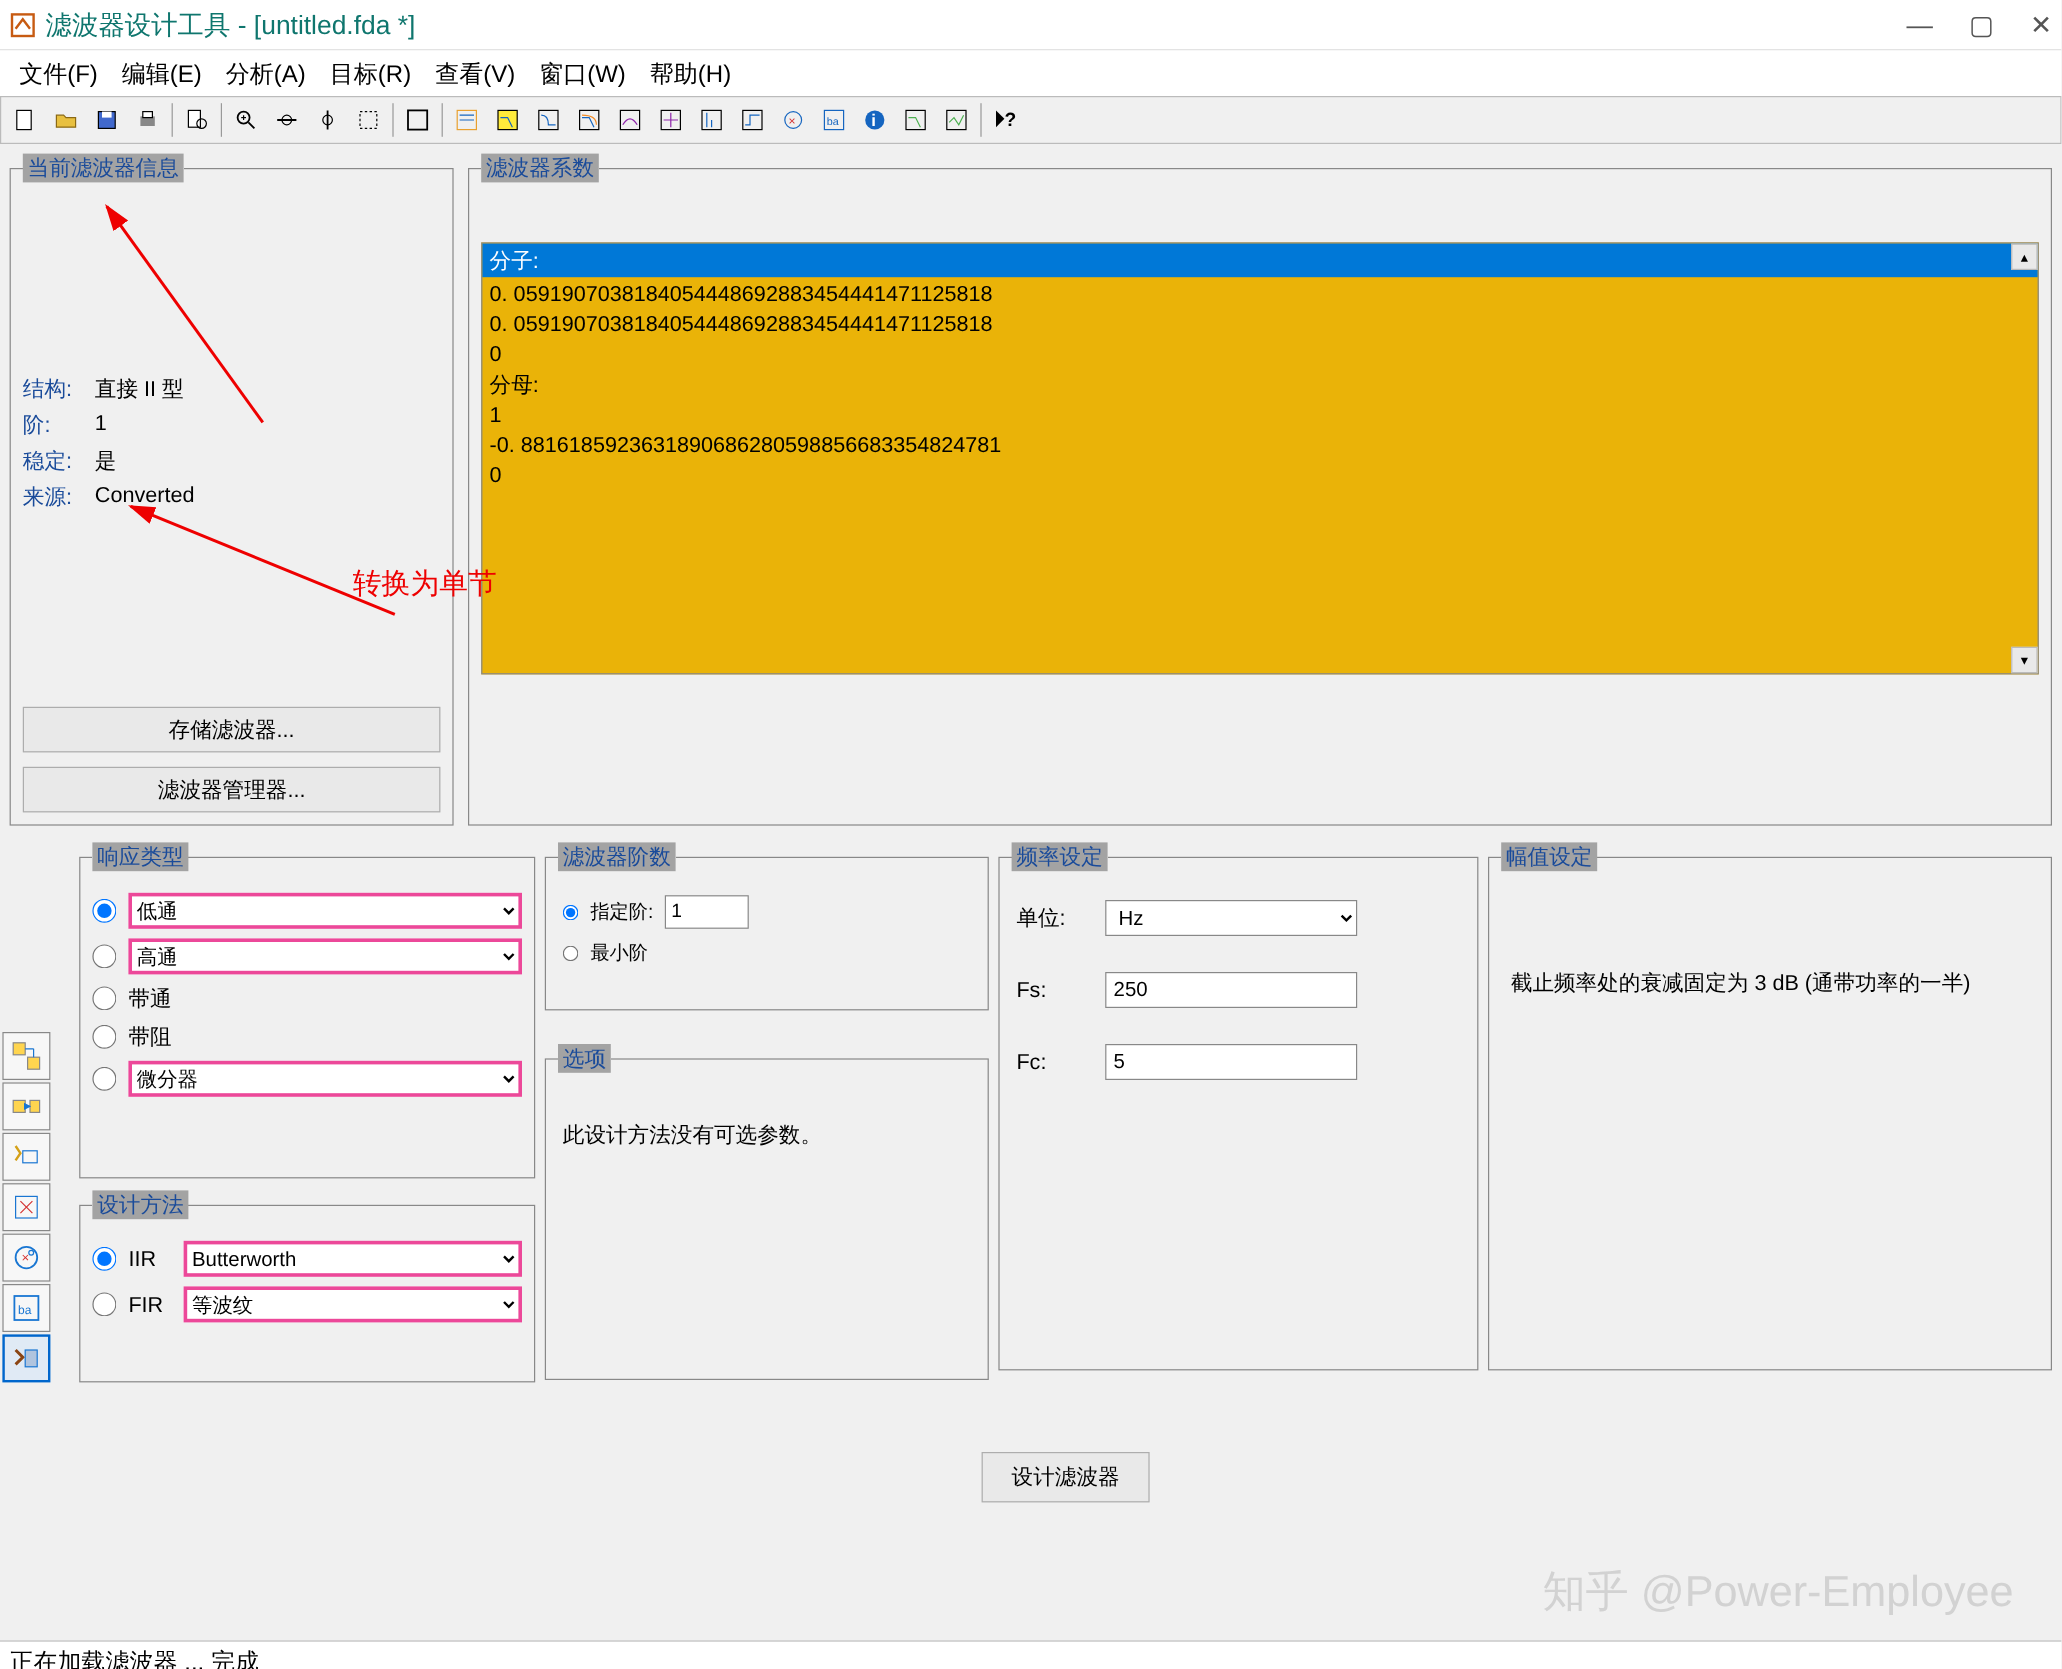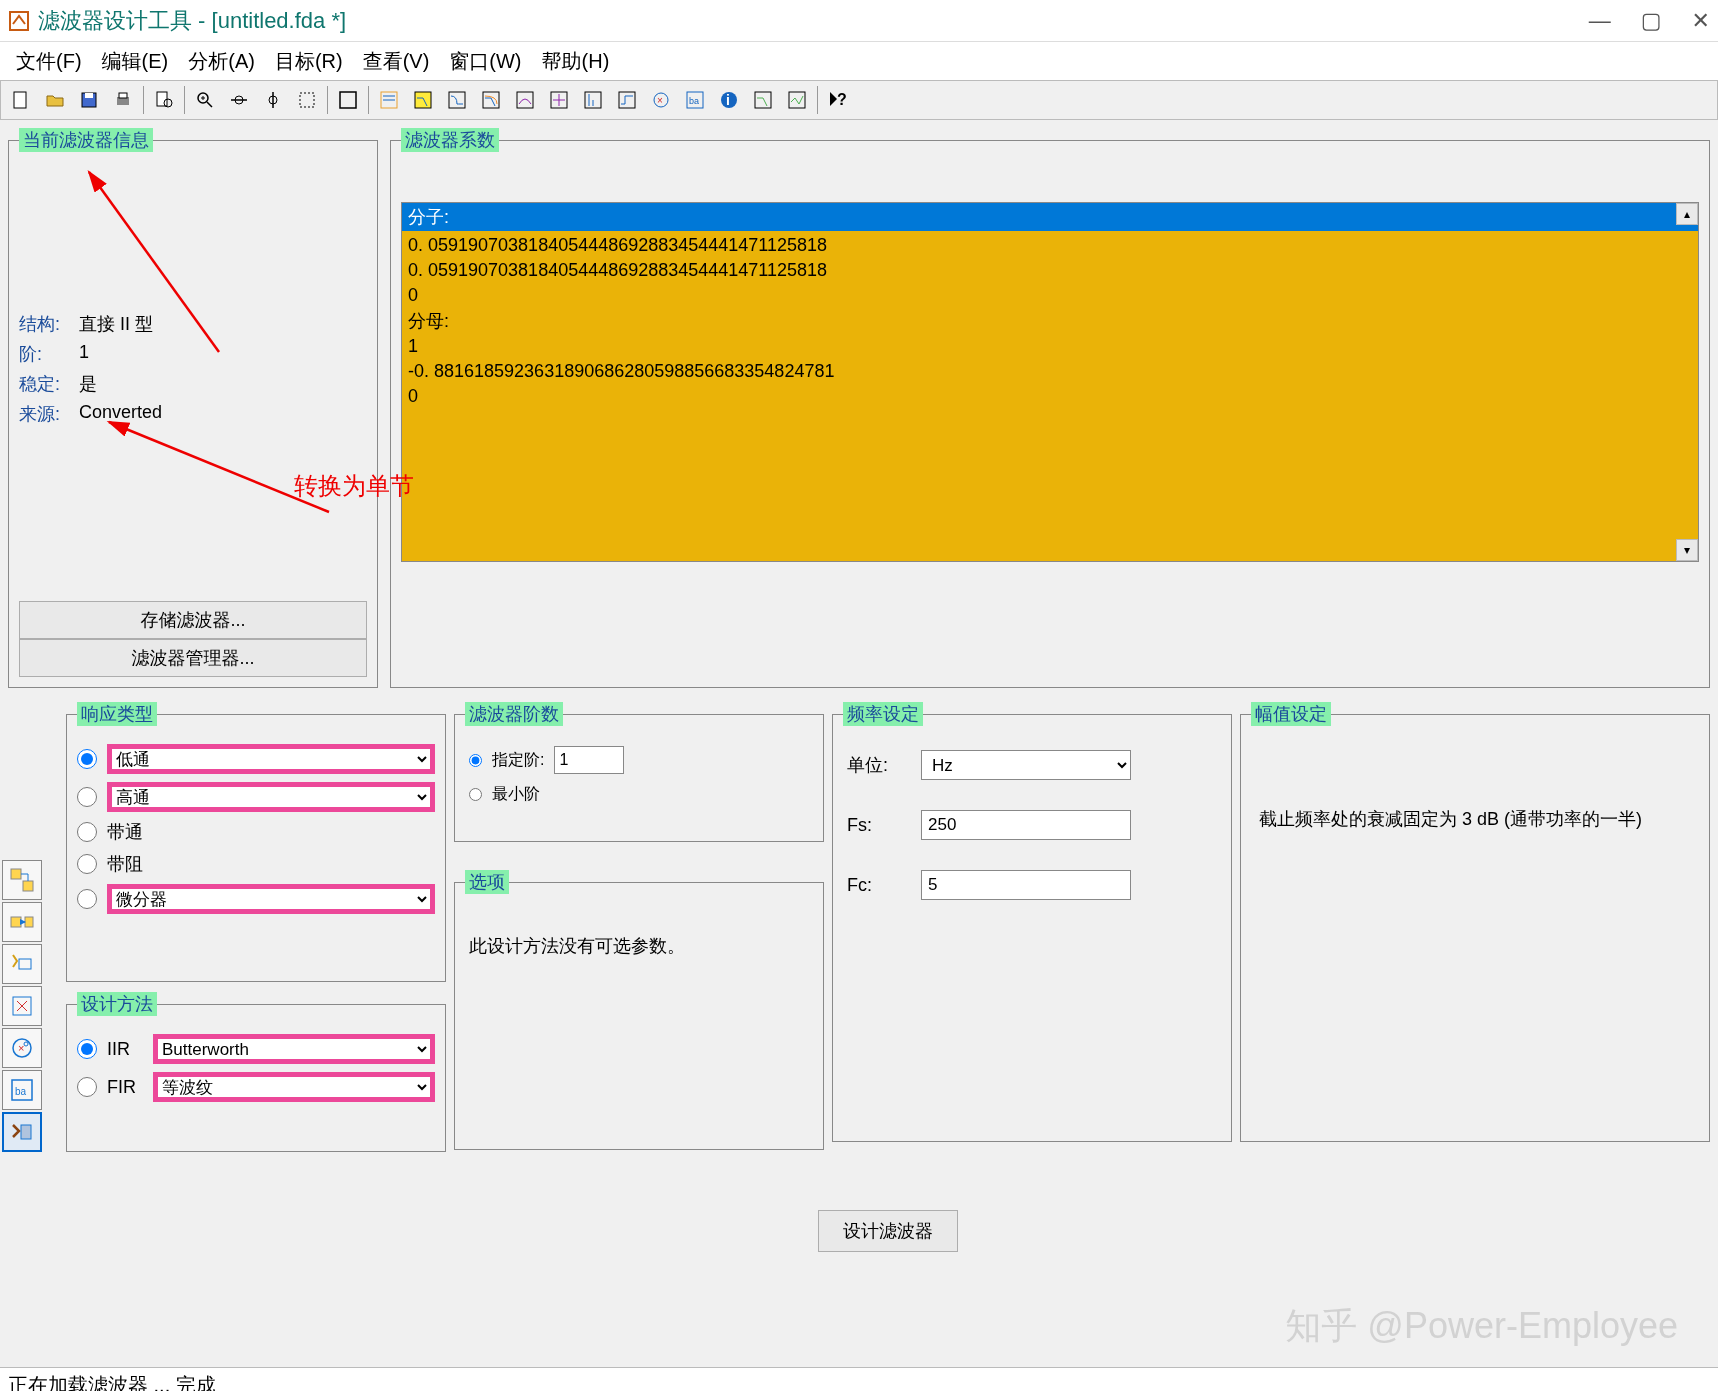--- a/index.html
+++ b/index.html
@@ -8,43 +8,43 @@
 .titlebar .logo { width: 22px; height: 22px; margin-right: 8px; }
 .titlebar .title { color: #0f766e; font-size: 22px; flex: 1; }
 .titlebar .winbtns { display: flex; gap: 30px; color: #555; font-size: 22px; }
 .menubar { height: 38px; background: #fff; display: flex; align-items: center; padding: 0 6px; }
 .menubar .menuitem { padding: 4px 10px; font-size: 20px; cursor: default; }
 .toolbar { height: 40px; background: #f0f0f0; border: 1px solid #bbb; display: flex; align-items: center; padding: 2px 4px; gap: 2px; }
 .toolbar .tbtn { width: 32px; height: 32px; display: flex; align-items: center; justify-content: center; border: 1px solid transparent; }
 .toolbar .sep { width: 1px; height: 28px; background: #999; margin: 0 2px; }
 .mainarea { position: relative; padding: 8px; }
 fieldset { border: 1px solid #888; padding: 10px; background: #f0f0f0; position: relative; }
-legend { color: #1a4b9a; font-size: 18px; padding: 0 4px; background: #86efac; }
+legend { color: #1a4b9a; font-size: 18px; padding: 0 4px; background: #a3a3a3; }
 .toprow { display: flex; gap: 12px; height: 560px; }
 .filterinfo { width: 370px; display: flex; flex-direction: column; }
 .filterinfo .info-body { flex: 1; position: relative; }
 .info-table { margin-top: 150px; }
 .info-row { display: flex; font-size: 18px; margin-bottom: 6px; }
 .info-label { color: #1a4b9a; width: 60px; }
 .info-value { color: #000; }
-.btn { background: #e9e9e9; border: 1px solid #adadad; padding: 6px 12px; font-size: 18px; width: 100%; margin-top: 0; }
+.btn { background: #e9e9e9; border: 1px solid #adadad; padding: 6px 12px; font-size: 18px; width: 100%; margin-top: 12px; }
 .coefs { flex: 1; }
 .coefs-box { background: #eab308; border: 1px solid #888; height: 360px; position: relative; margin-top: 40px; }
 .coefs-header { background: #0078d7; color: #fff; padding: 2px 6px; font-size: 18px; }
 .coefs-body { padding: 2px 6px; font-size: 18px; line-height: 1.4; font-family: Arial; }
 .coefs-scroll-up { position: absolute; right: 0; top: 0; width: 22px; height: 22px; background: #e9e9e9; border: 1px solid #bbb; text-align: center; font-size: 12px; line-height: 20px; }
 .coefs-scroll-dn { position: absolute; right: 0; bottom: 0; width: 22px; height: 22px; background: #e9e9e9; border: 1px solid #bbb; text-align: center; font-size: 12px; line-height: 20px; }
 .annot1 { position: absolute; color: #e00; font-size: 24px; left: 294px; top: 350px; }
 .arrow-svg { position: absolute; pointer-events: none; }
 .botrow { display: flex; gap: 8px; margin-top: 14px; margin-left: 58px; height: 500px;}
 .leftpanels { display: flex; flex-direction: column; gap: 10px; width: 380px; }
 .response-type fieldset { height: 280px; }
 .radio-row { display: flex; align-items: center; gap: 10px; margin: 8px 0; }
 .radio-row input[type=radio] { width: 20px; height: 20px; }
-.radio-row select { flex: 1; height: 30px; font-size: 17px; background: #fff; border: 5px solid #ec4899; }
+.radio-row select { flex: 1; height: 30px; font-size: 17px; background: #fff; border: 3px solid #ec4899; }
 .radio-row .rlabel { font-size: 18px; }
 .design-method fieldset { height: 160px; }
 .midpanels { display: flex; flex-direction: column; gap: 28px; width: 370px; }
 .filter-order fieldset { height: 140px; }
 .order-row { display: flex; align-items: center; gap: 10px; margin: 10px 4px; }
 .order-row input[type=text] { width: 70px; height: 28px; border: 1px solid #888; padding: 2px 4px; font-size: 16px; }
 .options fieldset { height: 280px; }
 .options-text { padding: 30px 4px; font-size: 18px; }
 .freqpanel { width: 400px; }
 .freqpanel fieldset { height: 440px; }

